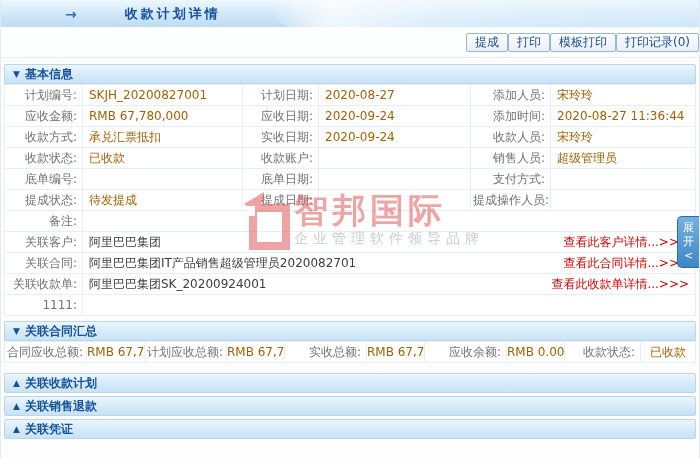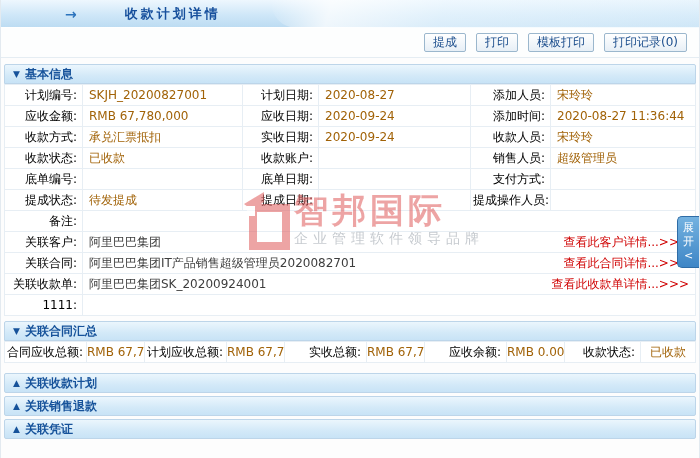--- a/index.html
+++ b/index.html
@@ -36,21 +36,21 @@
     pointer-events: none;
   }
   .title-arrow { color:#2d74bd; font-weight:bold; font-size:14px; margin-right:8px; }
   .page-title { color:#164f9c; font-weight:bold; font-size:13px; letter-spacing:3px;padding-left:40px; }
   
   .toolbar {
     height: 30px;
     background:#fdfefe;
     border-bottom: 1px solid #e5edf3;
     display:flex; justify-content:flex-end; align-items:center;
-    gap:10px; padding-right:12px;
+    gap:0; 
   }
   .btn {
     height: 19px; line-height:17px;
     padding: 0 8px;
     background: linear-gradient(180deg,#ffffff,#e7eff6);
     border: 1px solid #9bb7cd;
     border-radius: 2px;
     color:#1c4e8d; font-size:12px;
     font-family: inherit;
     cursor:pointer;
@@ -75,21 +75,21 @@
   
   table { width: 100%; border-collapse: collapse; background:#fff; table-layout: fixed; }
   td {
     height: 21px;
     border: 1px solid #e7eef4;
     font-size: 12px;
     white-space: nowrap;
     overflow: hidden;
   }
   .info-table, .sum-table { border: 1px solid #d2e0ea; border-top: none; }
-  .lbl { text-align: right; color:#000000; padding: 0 5px 0 2px; }
+  .lbl { text-align: right; color:#737373; padding: 0 5px 0 2px; }
   .val { color:#a16207; padding-left: 6px; }
   .wide-val { color:#3d3d3d; padding-left:6px; }
   .wide-cell { display:flex; align-items:center; justify-content:space-between; padding-right:6px; }
   .red-link { color:#cf0000; cursor:pointer; white-space:nowrap; }
   .sum-table .val { text-align:center; padding-left:0; }
   
   .watermark {
     position:absolute; left:241px; top:190px;
     display:flex; align-items:flex-start; gap:0;
     opacity:.55; pointer-events:none; z-index:3;

